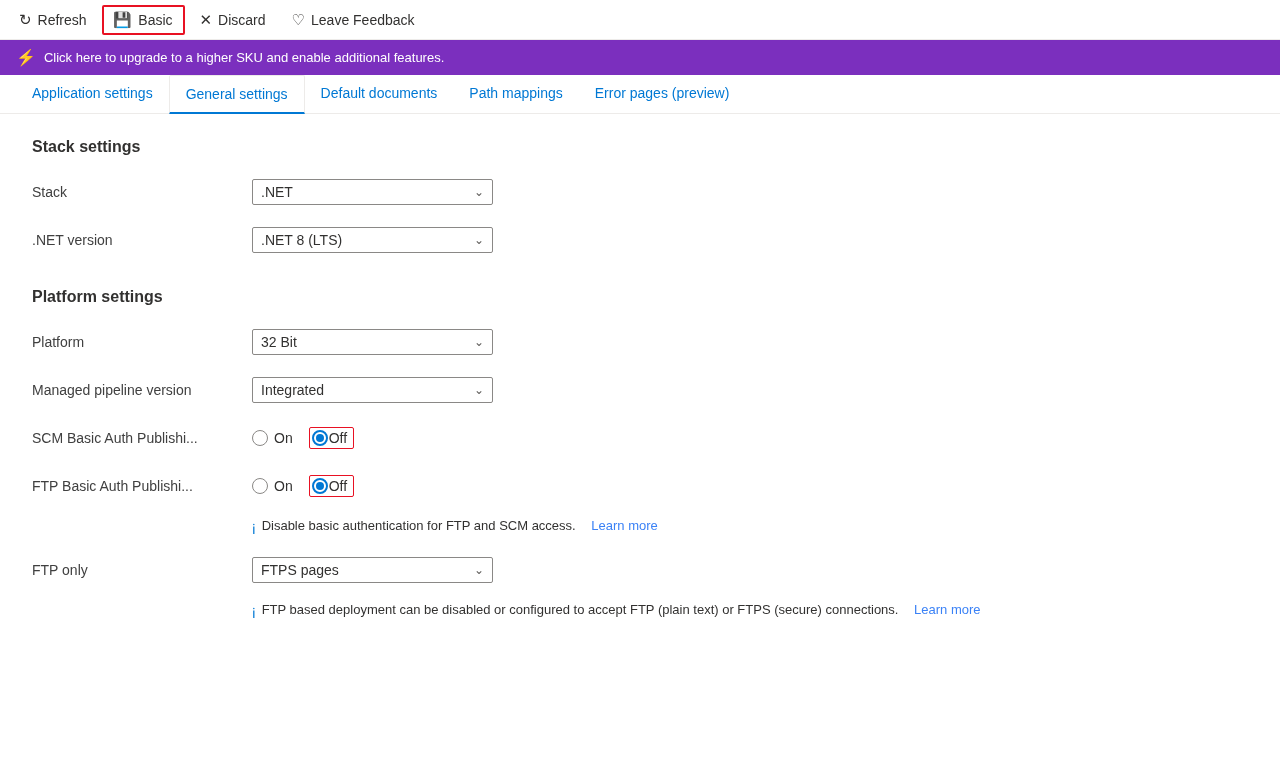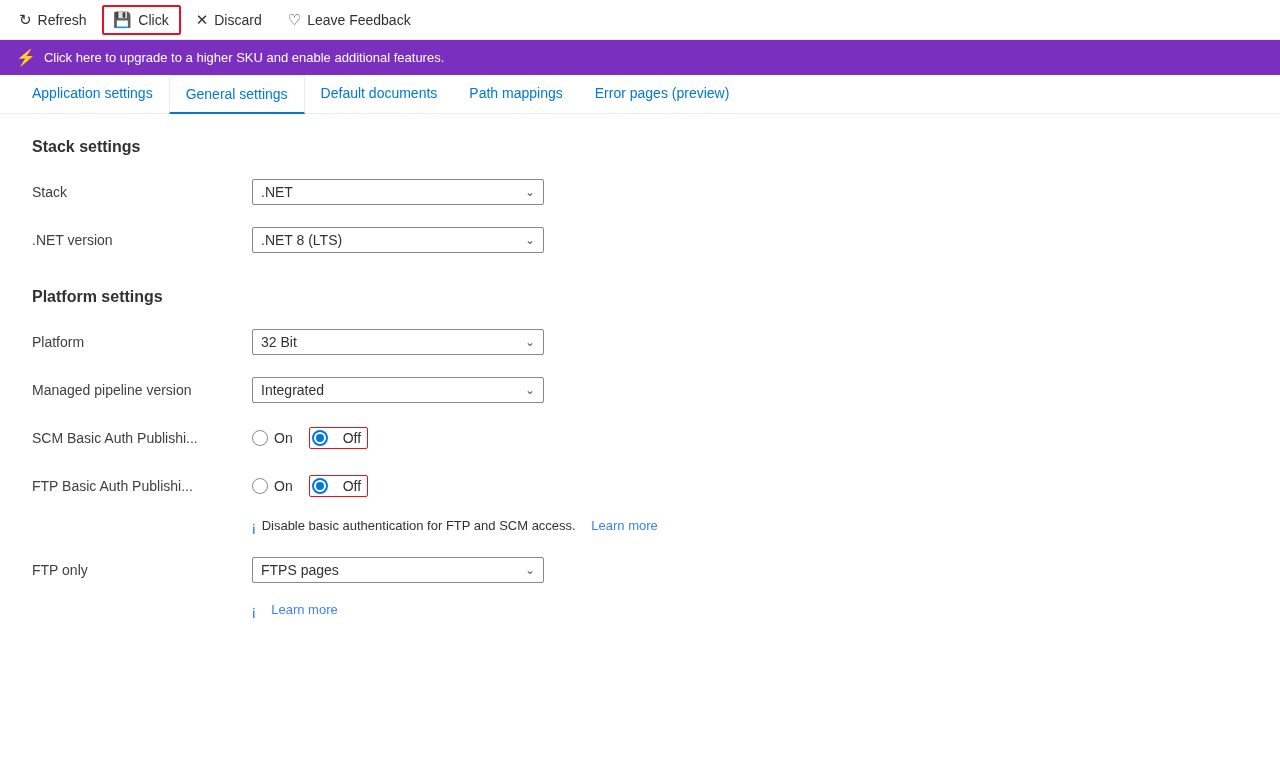--- a/index.html
+++ b/index.html
@@ -106,21 +106,21 @@
     }
 
     
     .select-control {
       display: flex;
       align-items: center;
       border: 1px solid #8a8886;
       background: #fff;
       padding: 4px 8px;
       border-radius: 2px;
-      width: 292px;
+      width: 241px;
       cursor: pointer;
       justify-content: space-between;
       font-size: 14px;
       color: #323130;
     }
     .select-arrow { color: #605e5c; font-size: 12px; }
 
     
     .radio-group {
       display: flex;
@@ -154,21 +154,21 @@
       height: 8px;
       background: #0078d4;
       border-radius: 50%;
     }
     .radio-wrapper {
       border: 1px solid #e81123;
       padding: 2px 6px 2px 2px;
       border-radius: 2px;
       display: flex;
       align-items: center;
-      gap: 15px;
+      gap: 1px;
     }
 
     
     .info-row {
       display: flex;
       align-items: flex-start;
       margin-left: 220px;
       margin-bottom: 16px;
       font-size: 13px;
       color: #323130;
@@ -192,21 +192,21 @@
 </head>
 <body>
 
 <div class="toolbar">
   <button class="toolbar-btn">
     <span class="icon">↻</span>
     <span>Refresh</span>
   </button>
   <button class="toolbar-btn save-highlighted">
     <span class="icon">💾</span>
-    <span>Click</span>
+    <span>Basic</span>
   </button>
   <button class="toolbar-btn">
     <span class="icon">✕</span>
     <span>Discard</span>
   </button>
   <button class="toolbar-btn">
     <span class="icon">♡</span>
     <span>Leave Feedback</span>
   </button>
 </div>
@@ -317,18 +317,19 @@
       <div class="form-control">
         <div class="select-control">
           <span>FTPS pages</span>
           <span class="select-arrow">⌄</span>
         </div>
       </div>
     </div>
 
     <div class="info-row">
       <span class="info-icon">ℹ</span>
+      <span>FTP based deployment can be disabled or configured to accept FTP (plain text) or FTPS (secure) connections.</span>
       &nbsp;
       <a class="info-link">Learn more</a>
     </div>
 
   </div>
 </div>
 
 </body></html>

